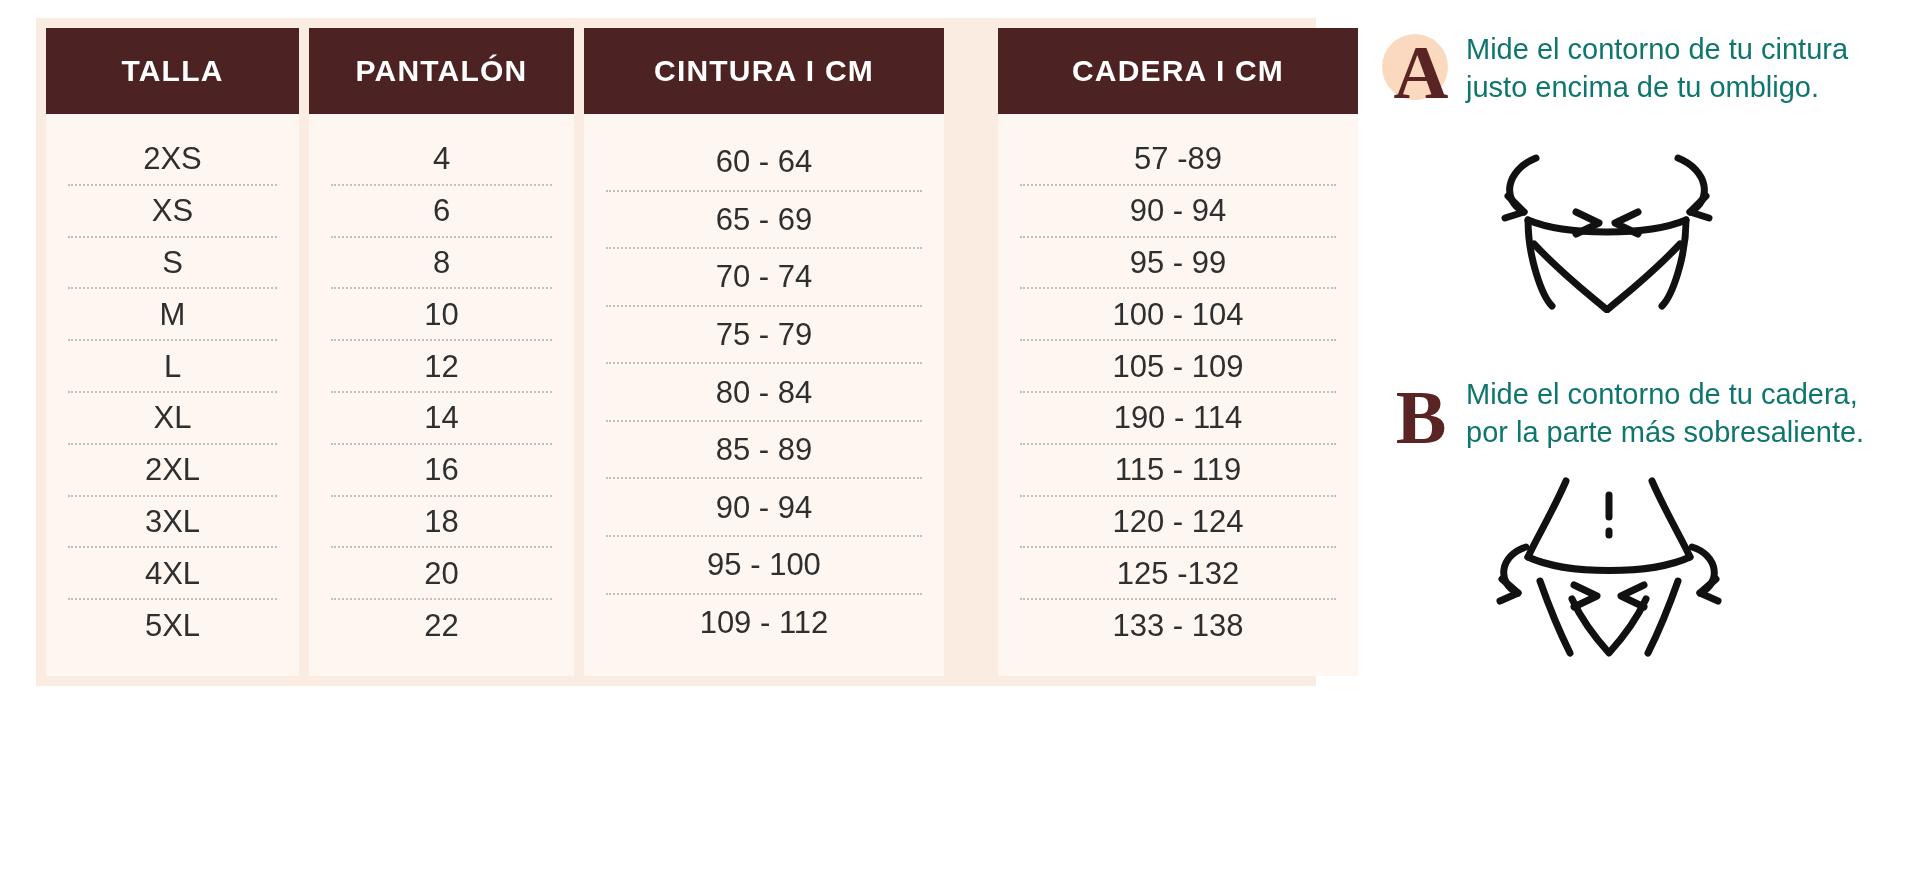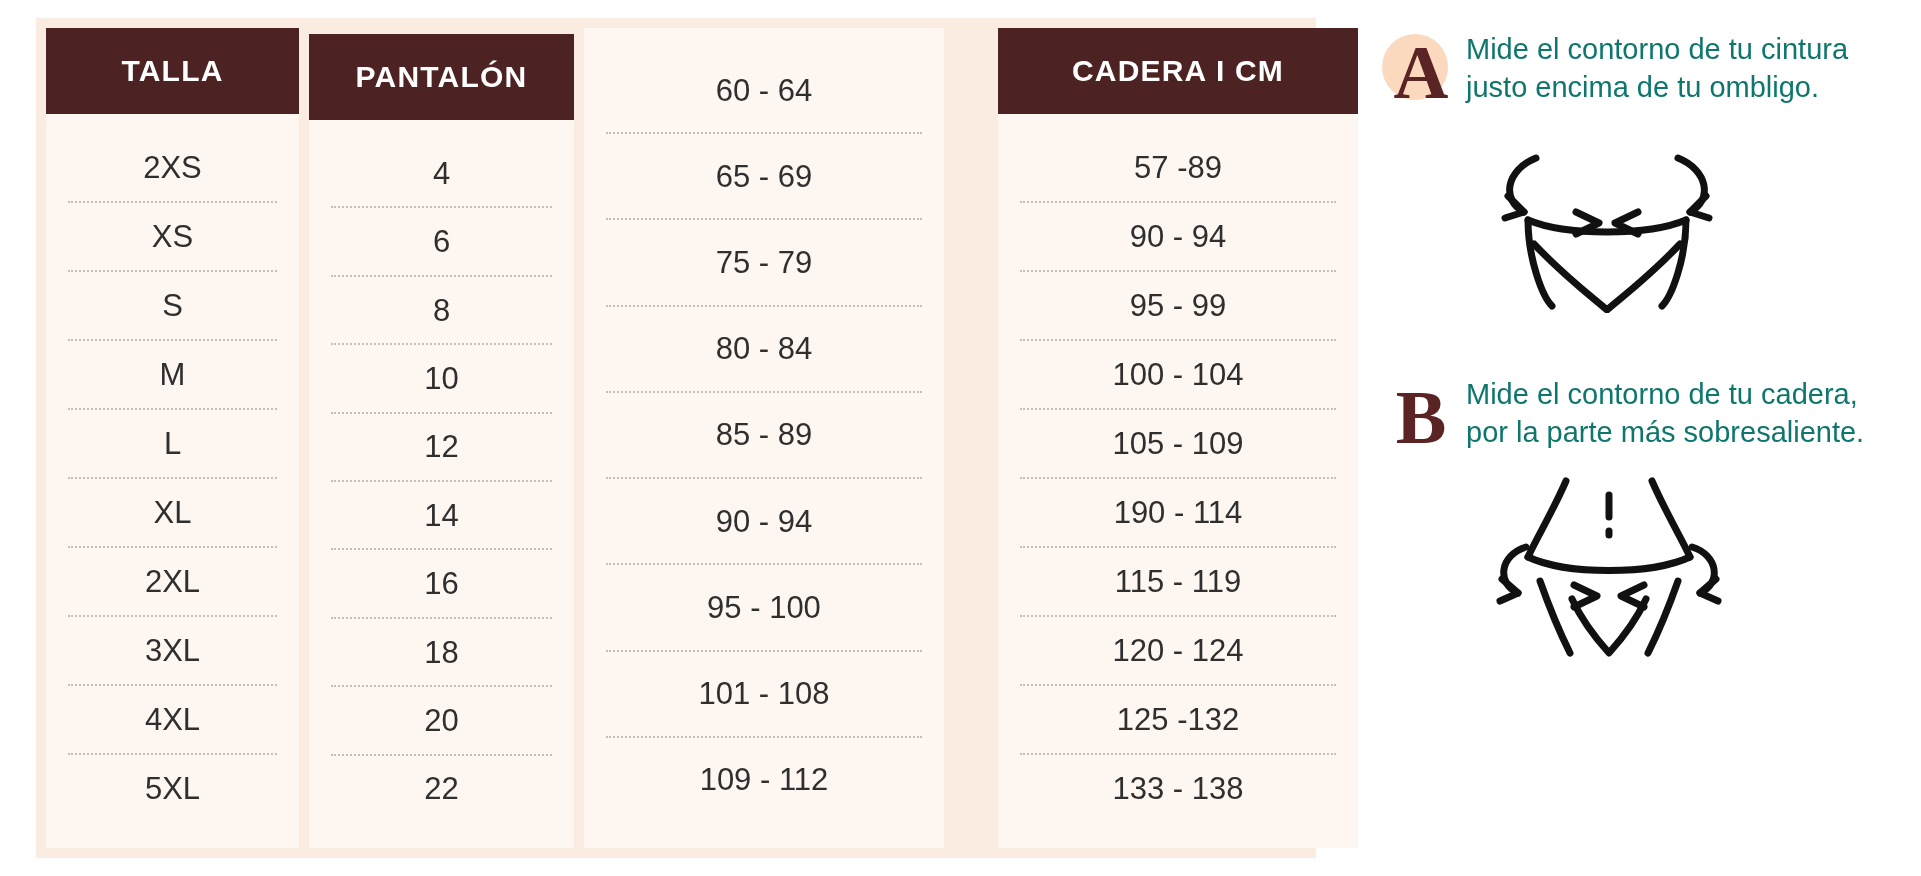--- a/index.html
+++ b/index.html
@@ -20,38 +20,38 @@
     height: 876px;
     display: flex;
     align-items: flex-start;
   }
 
   
   .table-wrap {
     position: relative;
     margin: 18px 0 0 36px;
     width: 1280px;
-    height: 840px;
+    height: 668px;
     background: #fbece1;
     padding: 10px;
     box-sizing: border-box;
   }
   .table-grid {
     display: flex;
     gap: 10px;
     height: 100%;
   }
   .col {
     flex: 1;
     display: flex;
     flex-direction: column;
     background: #fdf6f1;
   }
   .col.col-talla { flex: 0 0 253px; }
-  .col.col-pantalon { flex: 0 0 265px; margin-top: 6px; }
+  .col.col-pantalon { flex: 0 0 265px; }
   .col.col-cintura { flex: 0 0 360px; }
   .col.col-cadera { flex: 0 0 360px; margin-left: 44px; }
 
   .col-head {
     background: #4d2222;
     color: #ffffff;
     font-weight: bold;
     font-size: 30px;
     letter-spacing: 1.2px;
     text-align: center;
@@ -170,29 +170,30 @@
           <div class="cell">12</div>
           <div class="cell">14</div>
           <div class="cell">16</div>
           <div class="cell">18</div>
           <div class="cell">20</div>
           <div class="cell">22</div>
         </div>
       </div>
 
       <div class="col col-cintura">
+        <div class="col-head">CINTURA I CM</div>
         <div class="col-body">
           <div class="cell">60 - 64</div>
           <div class="cell">65 - 69</div>
+          <div class="cell">70 - 74</div>
           <div class="cell">75 - 79</div>
           <div class="cell">80 - 84</div>
           <div class="cell">85 - 89</div>
           <div class="cell">90 - 94</div>
           <div class="cell">95 - 100</div>
-          <div class="cell">101 - 108</div>
           <div class="cell">109 - 112</div>
         </div>
       </div>
 
       <div class="col col-cadera">
         <div class="col-head">CADERA I CM</div>
         <div class="col-body">
           <div class="cell">57 -89</div>
           <div class="cell">90 - 94</div>
           <div class="cell">95 - 99</div>

